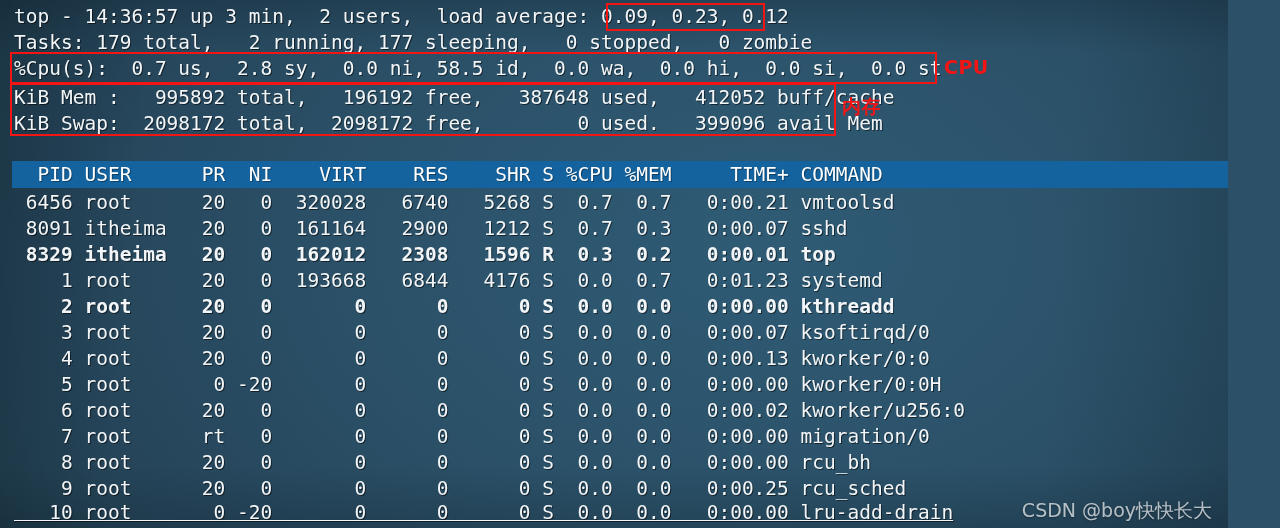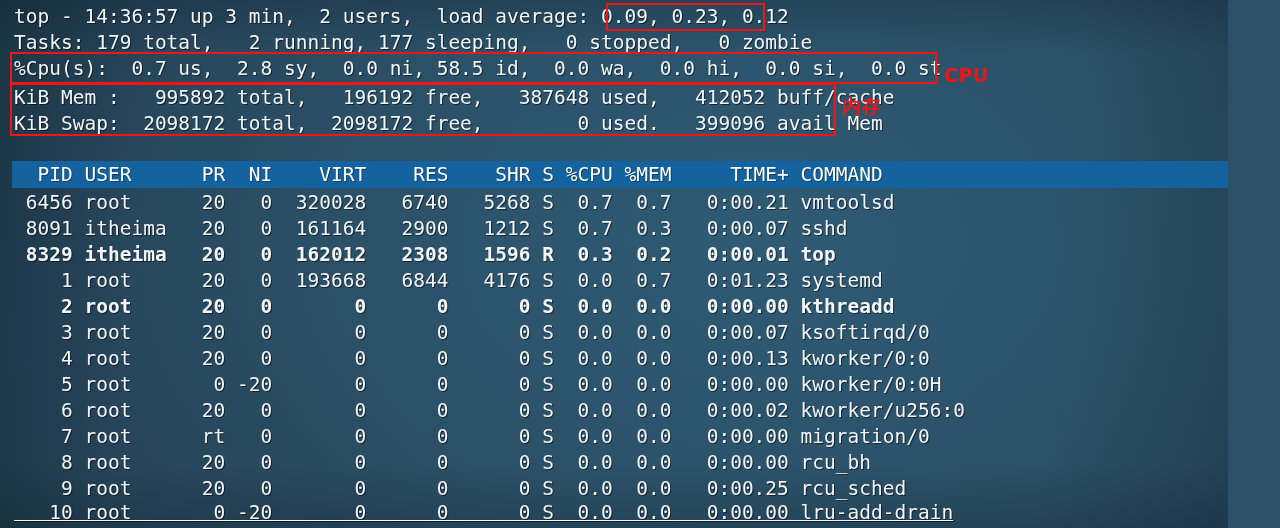--- a/index.html
+++ b/index.html
@@ -131,17 +131,18 @@
     <div class="line" style="top:450px;">    8 root      20   0       0      0      0 S  0.0  0.0   0:00.00 rcu_bh</div>
     <div class="line" style="top:476px;">    9 root      20   0       0      0      0 S  0.0  0.0   0:00.25 rcu_sched</div>
     <div class="line" style="top:500px;text-decoration:underline;">   10 root       0 -20       0      0      0 S  0.0  0.0   0:00.00 lru-add-drain</div>
 
   </div>
 
   <div class="redbox" style="left:606px; top:3px; width:159px; height:28px;"></div>
   <div class="redbox" style="left:10px; top:52px; width:927px; height:32px;"></div>
   <div class="redbox" style="left:10px; top:83px; width:826px; height:53px;"></div>
 
-  <div class="redlabel cpu" style="left:944px; top:57px;margin-top:8px;">CPU</div>
+  <div class="redlabel cpu" style="left:944px; top:57px;">CPU</div>
   <div class="redlabel cpu" style="left:842px; top:96px;">内存</div>
 
+  <div class="watermark">CSDN @boy快快长大</div>
 
 </div>
 
 </body></html>

